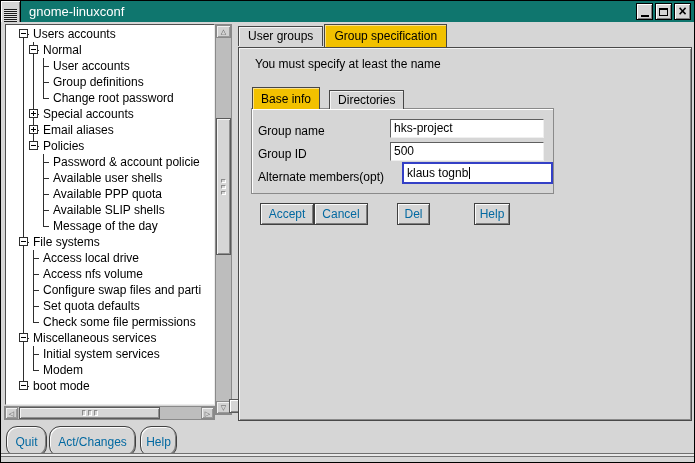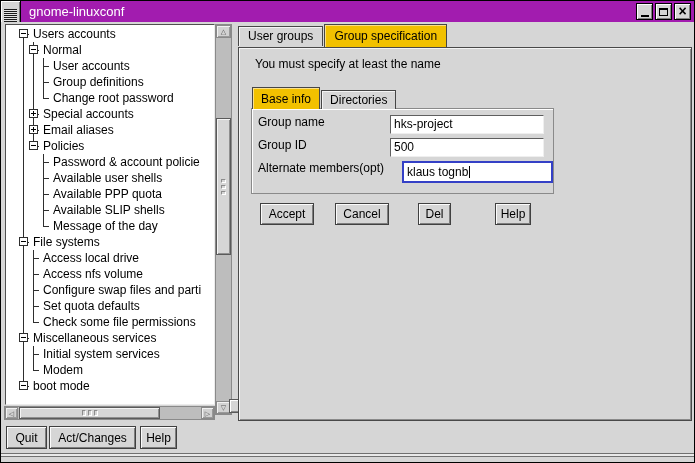--- a/index.html
+++ b/index.html
@@ -2,21 +2,21 @@
 <html><head>
 <meta charset="utf-8">
 <style>
   html,body{margin:0;padding:0;background:#9a9a9a;}
   *{box-sizing:border-box;}
   body{font-family:"Liberation Sans","DejaVu Sans",sans-serif;}
 
   .window{position:relative;width:695px;height:463px;background:#d6d6d6;border:1px solid #000;overflow:hidden;}
 
   
-  .titlebar{position:absolute;left:0;top:0;right:0;height:29px;background:#a21caf;display:flex;align-items:stretch;}
+  .titlebar{position:absolute;left:0;top:0;right:0;height:29px;background:#0f766e;display:flex;align-items:stretch;}
   .menu-btn{flex:none;width:20px;background:#d6d6d6;border-right:1px solid #000;box-shadow:inset 1px 1px 0 #fff,inset -1px -1px 0 #7d7d7d;display:flex;align-items:center;justify-content:center;}
   .menu-btn .grill{width:13px;height:13px;background:repeating-linear-gradient(180deg,#1a1a1a 0 1px,#e3e3e3 1px 2px);}
   .title-text{color:#fff;font-size:13px;line-height:21px;margin-left:8px;white-space:nowrap;}
   .win-controls{position:absolute;right:3px;top:2px;display:flex;gap:2px;}
   .wc-btn{width:17px;height:17px;background:#d6d6d6;border:1px solid #000;box-shadow:inset 1px 1px 0 #fff,inset -1px -1px 0 #808080;display:flex;align-items:center;justify-content:center;}
   .g-min{width:8px;height:2px;background:#000;margin-top:8px;}
   .g-max{width:9px;height:8px;border:1px solid #000;border-top:2px solid #000;}
   .g-close{font-size:14px;font-weight:700;color:#000;line-height:1;margin-top:-1px;}
 
   
@@ -51,40 +51,40 @@
 
   .paned-handle{position:absolute;left:228px;top:377px;width:11px;height:14px;background:#d6d6d6;border:1px solid #5a5a5a;box-shadow:inset 1px 1px 0 #fff,inset -1px -1px 0 #8a8a8a;}
 
   
   .top-tabs{position:absolute;left:237px;top:2px;display:flex;align-items:center;height:23px;z-index:2;}
   .tab{height:20px;line-height:19px;padding:0 9px;font-size:12px;color:#000;background:#d6d6d6;border:1px solid #464646;border-bottom:none;box-shadow:inset 1px 1px 0 #f4f4f4;margin-right:1px;white-space:nowrap;}
   .tab.active{height:23px;line-height:23px;background:#f2c100;box-shadow:inset 1px 1px 0 #fbe08a;}
   .notebook{position:absolute;left:237px;top:25px;width:454px;height:374px;background:#d6d6d6;border:1px solid #494949;box-shadow:inset 1px 1px 0 #f4f4f4,inset -1px -1px 0 #8a8a8a;}
   .nb-message{position:absolute;left:16px;top:9px;font-size:12px;color:#000;}
 
-  .inner-tabs{position:absolute;left:13px;top:39px;display:flex;align-items:flex-end;height:22px;z-index:2;}
+  .inner-tabs{position:absolute;left:13px;top:39px;display:flex;align-items:flex-end;height:22px;z-index:2;gap:8px;}
   .itab{height:19px;line-height:18px;padding:0 8px;font-size:12px;background:#d6d6d6;border:1px solid #464646;border-bottom:none;box-shadow:inset 1px 1px 0 #f4f4f4;margin-right:1px;white-space:nowrap;}
   .itab.active{height:22px;line-height:22px;background:#f2c100;box-shadow:inset 1px 1px 0 #fbe08a;}
   .group-frame{position:absolute;left:12px;top:60px;width:303px;height:86px;border:1px solid #8a8a8a;box-shadow:inset 1px 1px 0 #fff;padding:6px 0 0 5px;}
-  .field-row{display:flex;align-items:flex-start;height:23px;}
+  .field-row{display:flex;align-items:flex-end;height:23px;}
   .flabel{flex:none;width:133px;font-size:12px;color:#000;padding-left:1px;white-space:nowrap;}
   .finput{width:154px;height:19px;background:#fff;border:1px solid;border-color:#5f5f5f #efefef #efefef #5f5f5f;font-size:12px;line-height:17px;padding:0 3px;white-space:nowrap;overflow:hidden;}
   .finput.focused{width:160px;height:22px;border:2px solid #3440c6;line-height:18px;margin-left:12px;}
   .caret{display:inline-block;width:1px;height:12px;background:#000;vertical-align:-2px;margin-left:1px;}
 
   .panel-buttons{position:absolute;left:0;top:155px;display:flex;}
-  .btn{height:22px;font-size:12px;color:#000000;background:#d6d6d6;border:1px solid #404040;box-shadow:inset 1px 1px 0 #fbfbfb,inset -1px -1px 0 #7e7e7e;display:flex;align-items:center;justify-content:center;white-space:nowrap;}
+  .btn{height:22px;font-size:12px;color:#0369a1;background:#d6d6d6;border:1px solid #404040;box-shadow:inset 1px 1px 0 #fbfbfb,inset -1px -1px 0 #7e7e7e;display:flex;align-items:center;justify-content:center;white-space:nowrap;}
   .pb0{margin-left:21px;min-width:54px;}
-  .pb1{margin-left:21px;min-width:54px;}
+  .pb1{min-width:54px;}
   .pb2{margin-left:29px;min-width:33px;}
   .pb3{margin-left:44px;min-width:36px;}
 
   
   .bottom-bar{position:absolute;left:0;top:404px;right:0;display:flex;}
-  .bbtn{height:23px;}
+  .bbtn{height:31px;border-radius:11px;}
   .bb0{margin-left:5px;min-width:41px;}
   .bb1{margin-left:2px;min-width:87px;}
   .bb2{margin-left:4px;min-width:37px;}
   .bottom-bevel{position:absolute;left:0;top:431px;right:0;height:4px;border-top:1px solid #707070;border-bottom:1px solid #707070;background:#e9e9e9;}
 </style>
 </head>
 <body>
 
 <div class="window">
 

